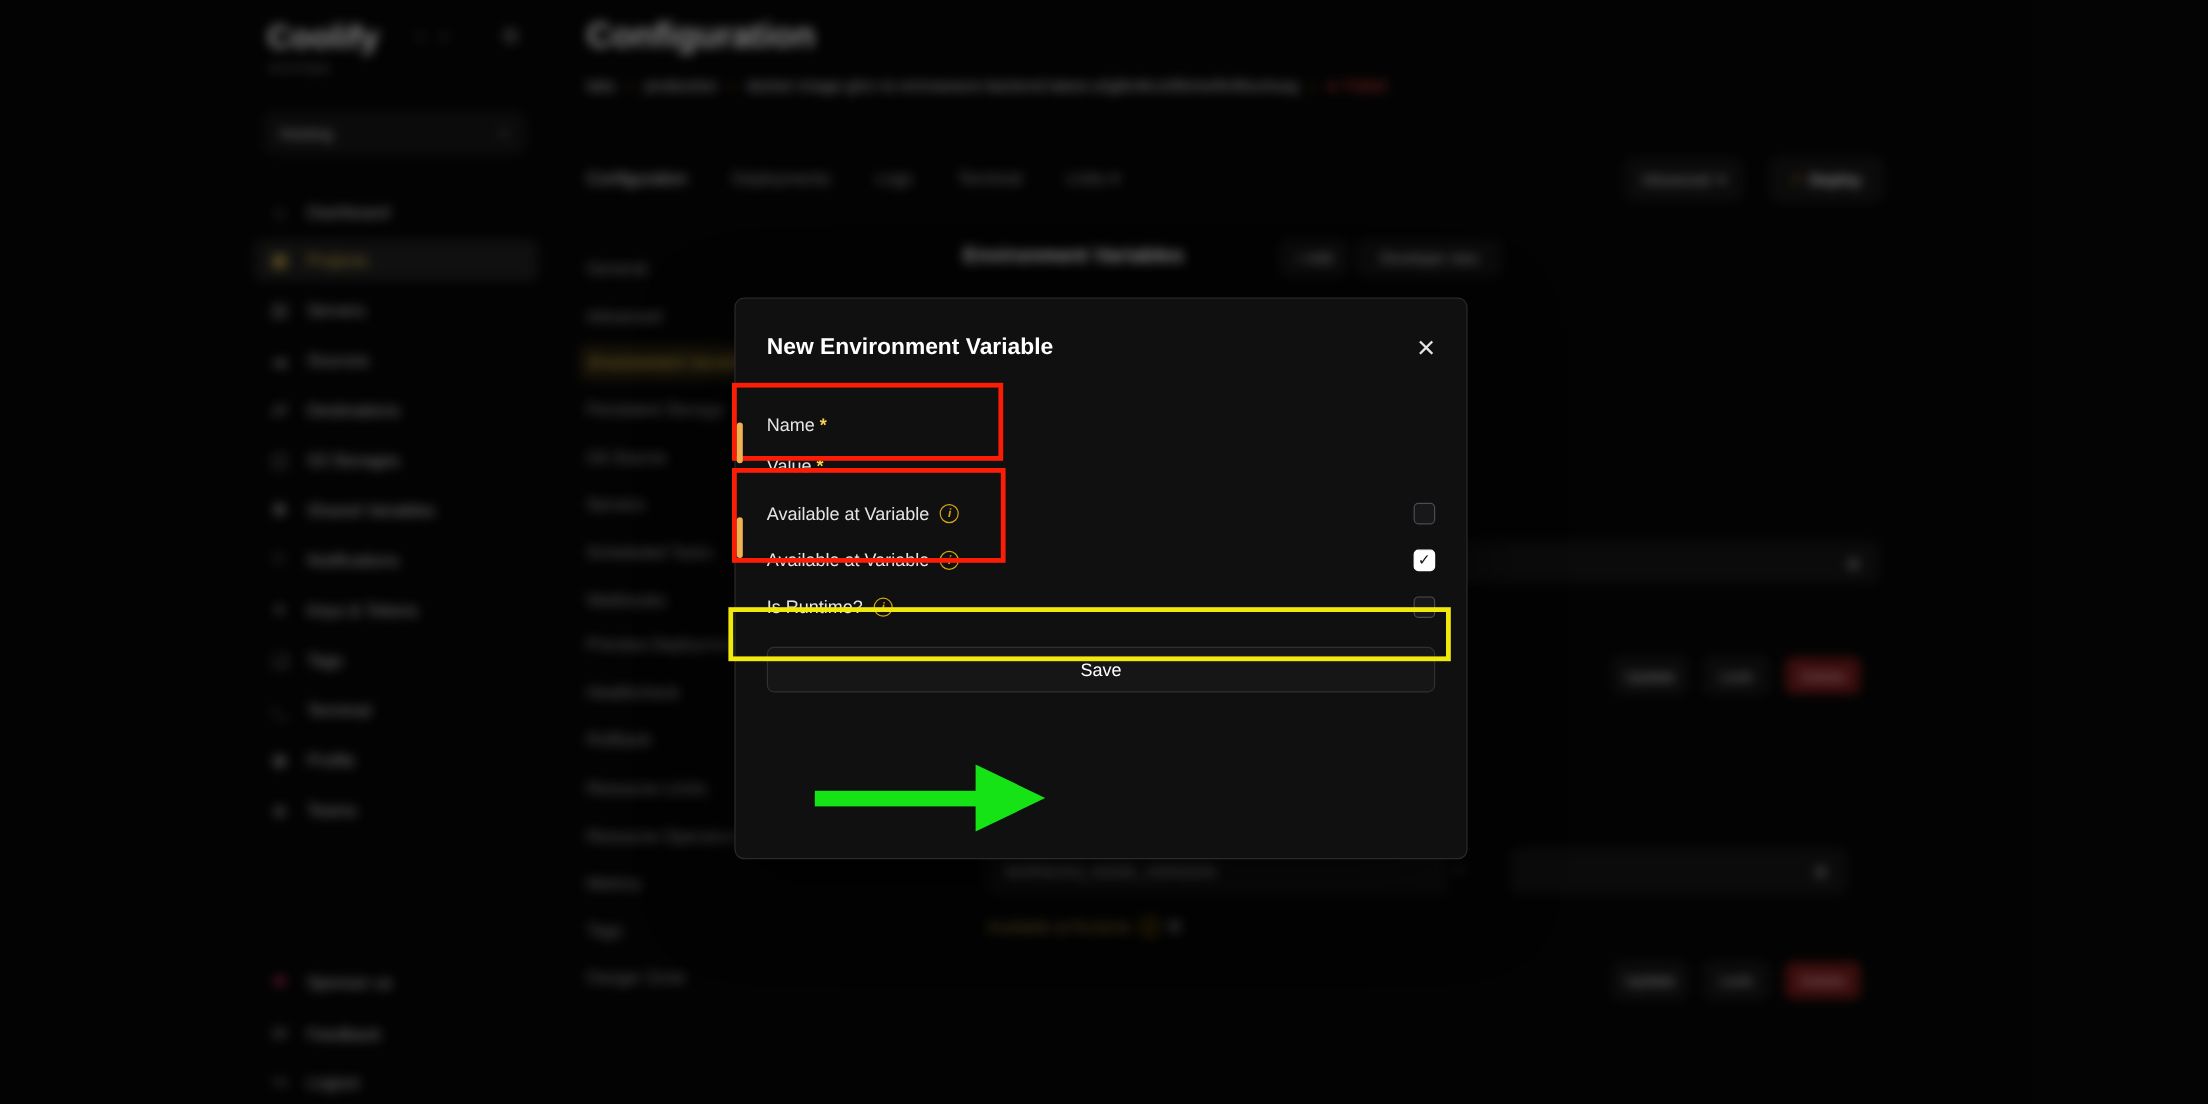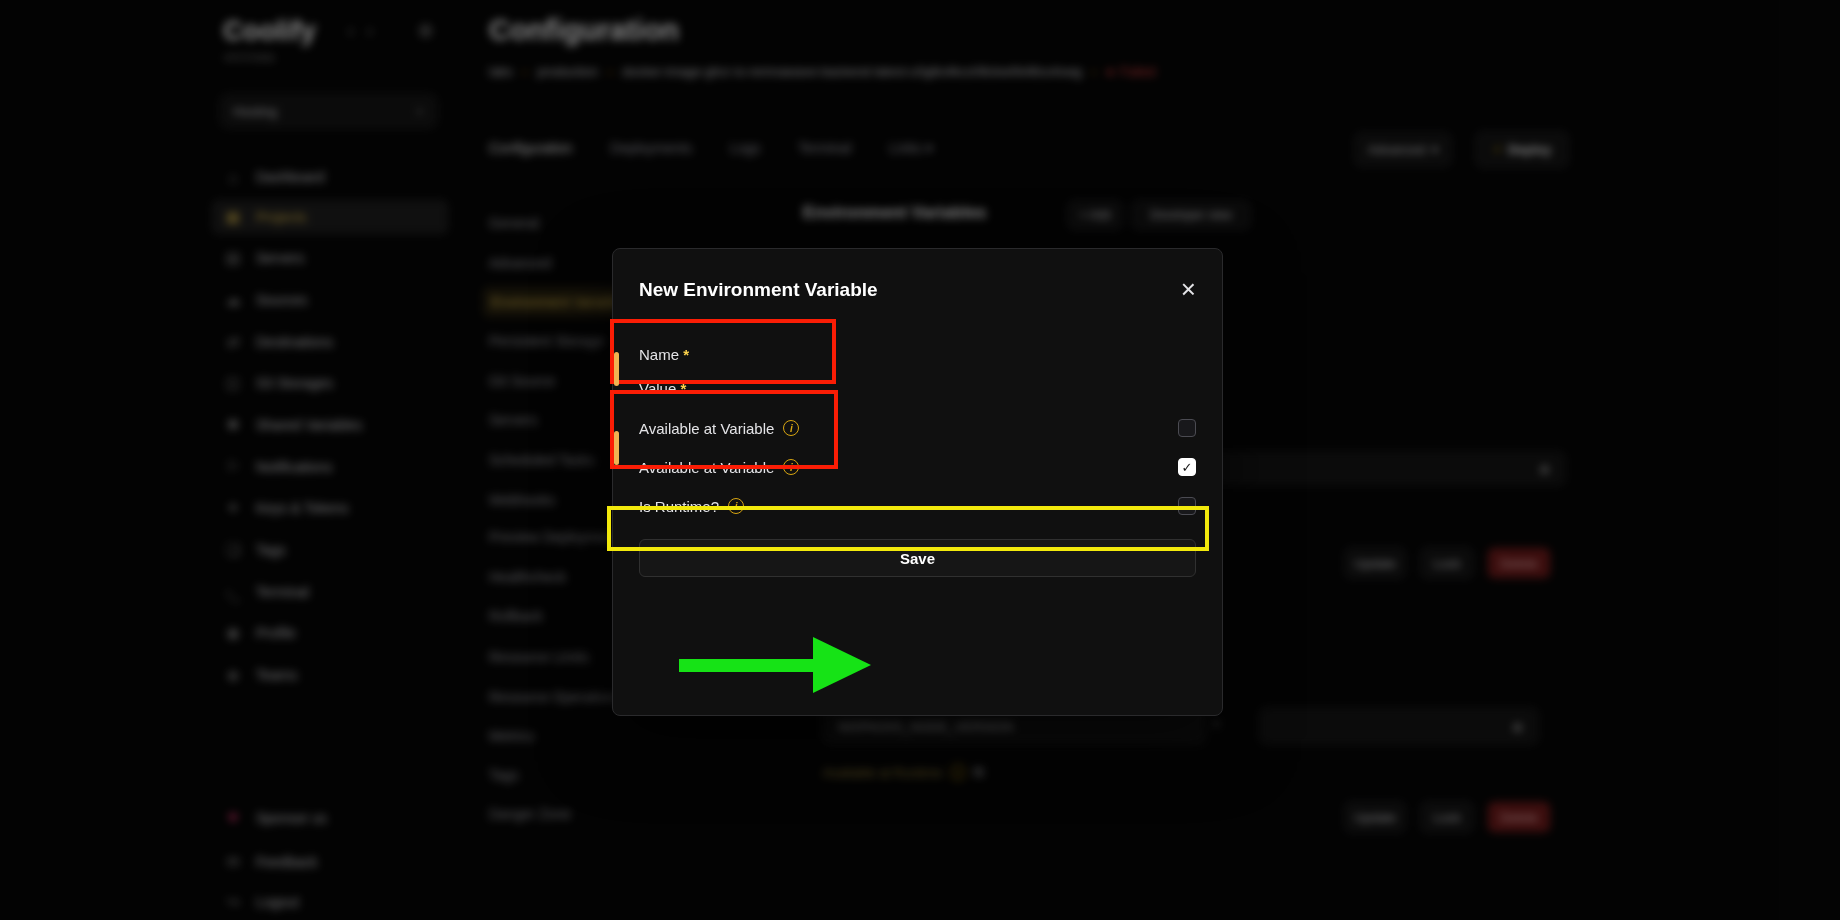--- a/index.html
+++ b/index.html
@@ -84,21 +84,21 @@
   .trow.first { margin-top:21px; }
   .tlabel { display:flex; align-items:center; gap:9px; font-size:15px; color:#e4e4e7; }
   .info { width:16px; height:16px; border:1.5px solid #d7a512; border-radius:50%;
     color:#d7a512; font-size:10px; font-weight:700; font-style:italic;
     display:flex; align-items:center; justify-content:center; }
   .cb { width:18px; height:18px; border:1px solid #4b4b52; border-radius:4px; background:#18181b;
     display:flex; align-items:center; justify-content:center; cursor:pointer; }
   .cb.checked { background:#fff; border-color:#fff; color:#141414; font-size:13px; font-weight:800; }
   .savebtn { margin-top:23px; height:38px; background:#161616; border:1px solid #303030;
     border-radius:6px; display:flex; align-items:center; justify-content:center;
-    color:#fff; font-size:15px; cursor:pointer;font-weight:bold; }
+    color:#fff; font-size:15px; cursor:pointer; }
 
   
   .ann { position:absolute; z-index:20; pointer-events:none; }
   .redbox1 { left:-3px; top:70px; width:226px; height:65px; border:4px solid #fb1d05; }
   .redbox2 { left:-3px; top:141px; width:228px; height:79px; border:4px solid #fb1d05; }
   .yelbox  { left:-6px; top:257px; width:602px; height:45px; border:4px solid #f2e90c; }
   .arrshaft { left:66px; top:410px; width:136px; height:13px; background:#16e316; }
   .arrhead { left:200px; top:388px; width:0; height:0;
     border-left:58px solid #16e316; border-top:28px solid transparent; border-bottom:28px solid transparent; }
 </style>

